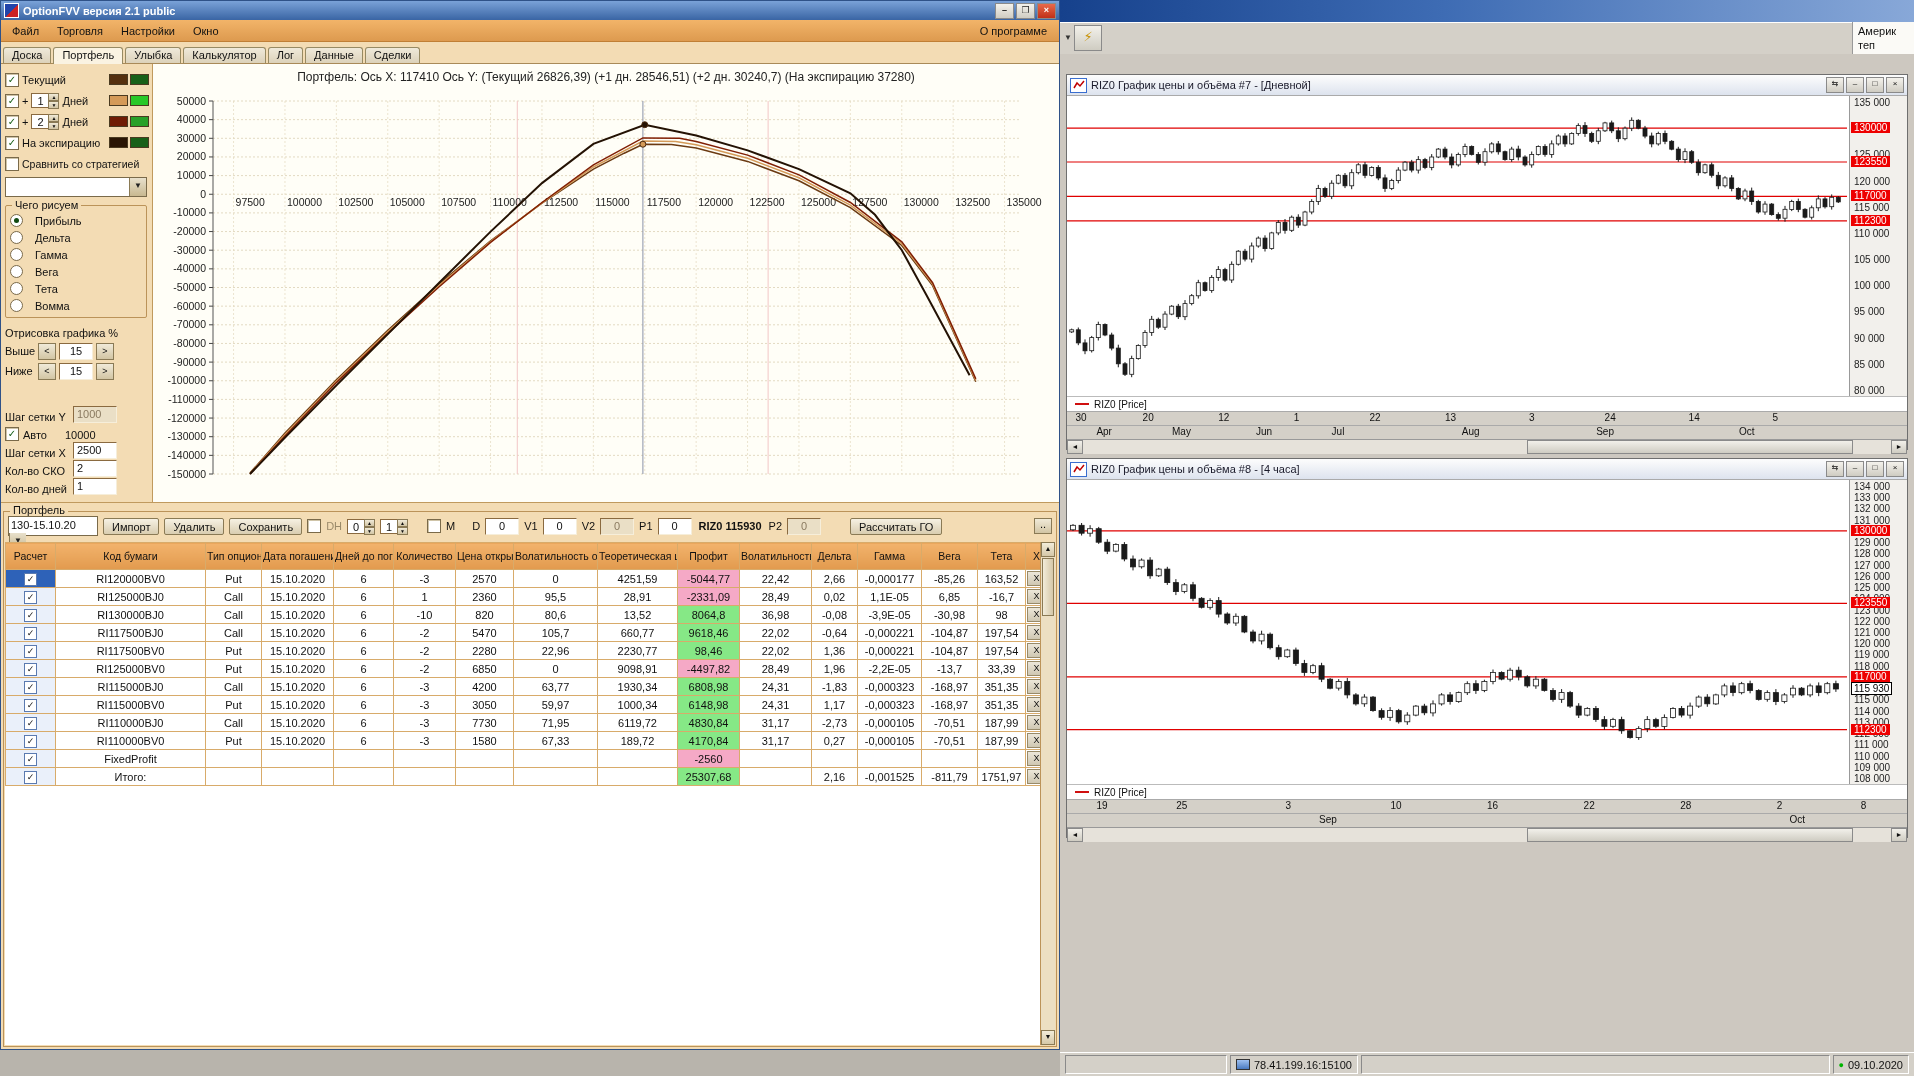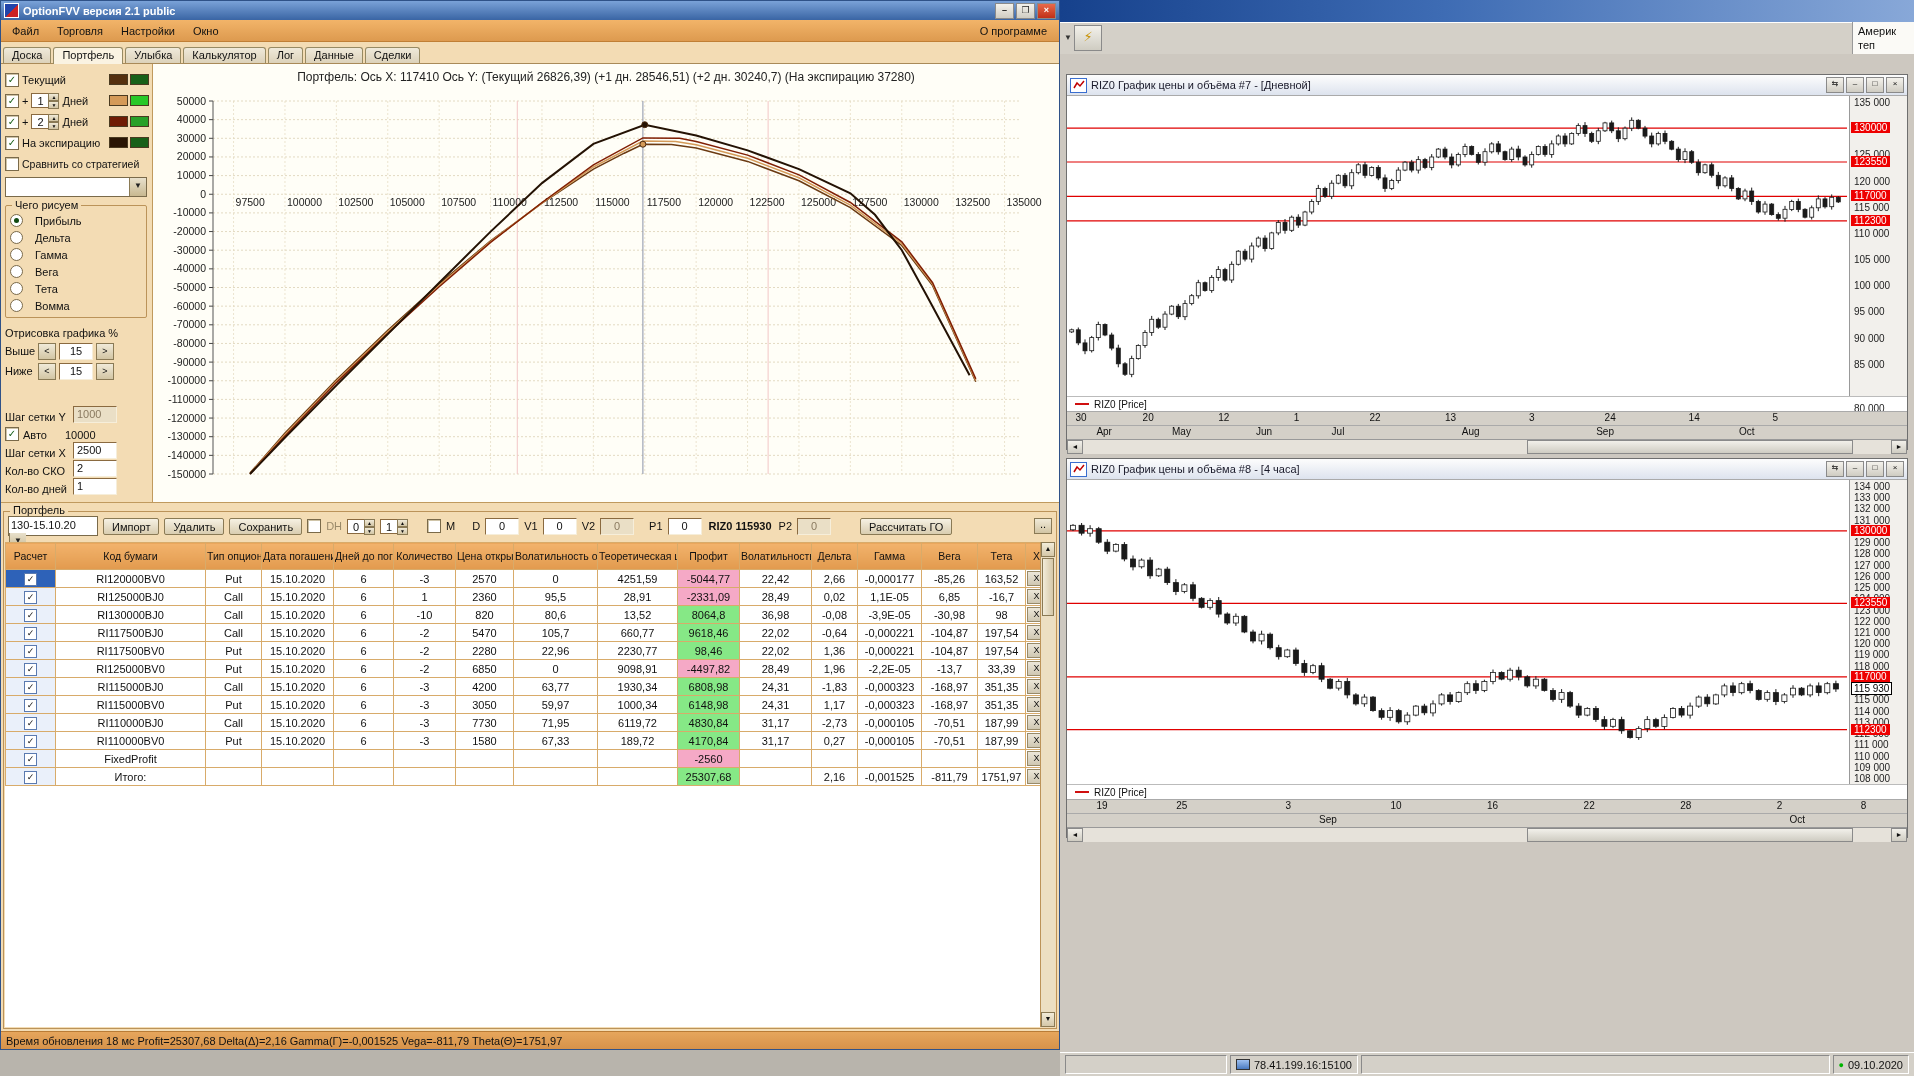--- a/index.html
+++ b/index.html
@@ -447,21 +447,21 @@
               </span>
             </span>
           <span class="cb" style="margin-left:14px"></span>
           <span>M</span>
           <span style="margin-left:12px">D</span>
           <span class="pfield tfield">0</span>
           <span>V1</span>
           <span class="pfield tfield">0</span>
           <span>V2</span>
           <span class="pfield tfield dis">0</span>
-          <span style="margin-left:10px">P1</span>
+          <span style="">P1</span>
           <span class="pfield tfield">0</span>
           <span class="instr">RIZ0 115930</span>
           <span>P2</span>
           <span class="pfield tfield dis">0</span>
           <span class="btn" style="margin-left:24px">Рассчитать ГО</span>
           <span class="more-btn">..</span>
         </div>
         <div class="pf-table-wrap">
           <table id="pf-table">
               <colgroup>
@@ -748,23 +748,20 @@
         </div>
         <div class="vscroll">
           <span class="vs-ar">▲</span>
           <span class="vs-thumb"></span>
           <span style="flex:1"></span>
           <span class="vs-ar">▼</span>
         </div>
       </div>
     </div>
 
-    <div class="statusbar">
-      <span>Время обновления 18 мс   Profit=25307,68 Delta(Δ)=2,16 Gamma(Г)=-0,001525 Vega=-811,79 Theta(Θ)=1751,97</span>
-    </div>
   </div>
 
   <div class="right-app">
     <div class="ra-title"></div>
     <div class="ra-toolbar">
       <span class="ra-drop">▼</span>
       <span class="ra-tool">⚡</span>
       <span class="ra-corner">
         <div>Америк</div>
         <div>теп</div>
@@ -1031,21 +1028,21 @@
               <span class="ylab" style="top: 27.1818px;">130 000</span>
               <span class="ylab" style="top: 53.3636px;">125 000</span>
               <span class="ylab" style="top: 79.5455px;">120 000</span>
               <span class="ylab" style="top: 105.727px;">115 000</span>
               <span class="ylab" style="top: 131.909px;">110 000</span>
               <span class="ylab" style="top: 158.091px;">105 000</span>
               <span class="ylab" style="top: 184.273px;">100 000</span>
               <span class="ylab" style="top: 210.455px;">95 000</span>
               <span class="ylab" style="top: 236.636px;">90 000</span>
               <span class="ylab" style="top: 262.818px;">85 000</span>
-              <span class="ylab" style="top: 307px;">80 000</span>
+              <span class="ylab" style="top: 289px;">80 000</span>
               <span class="redlab" style="top: 26.1818px;">130000</span>
               <span class="redlab" style="top: 59.9564px;">123550</span>
               <span class="redlab" style="top: 94.2545px;">117000</span>
               <span class="redlab" style="top: 118.865px;">112300</span>
             </div>
         </div>
         <div class="cw-legend">
           <span class="lg-dash"></span>
           <span>RIZ0 [Price]</span>
         </div>

